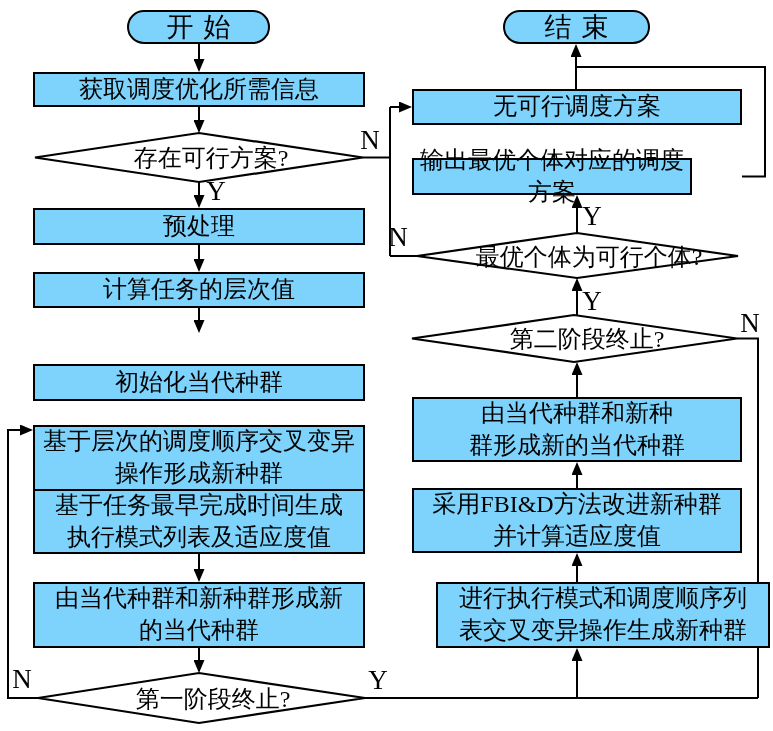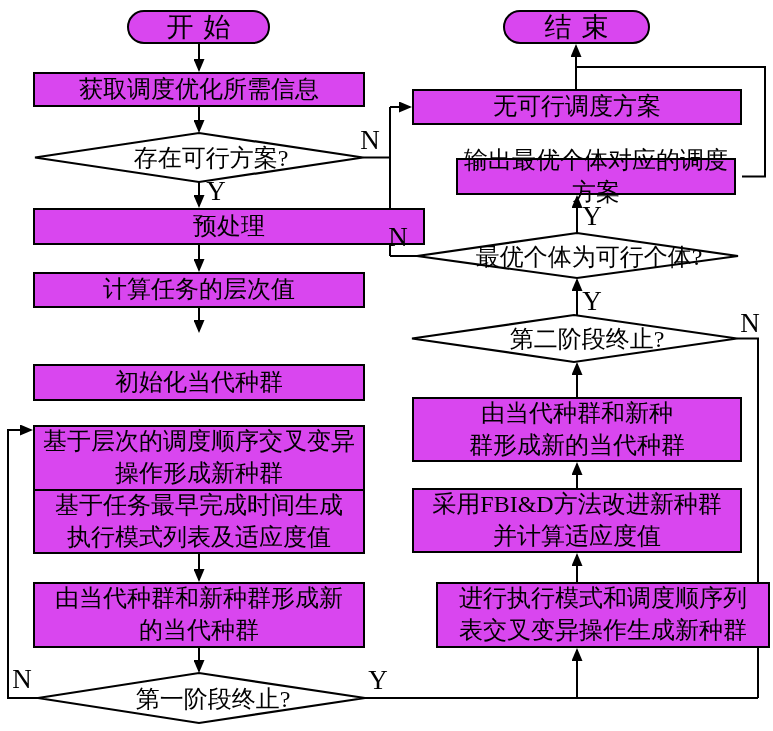--- a/index.html
+++ b/index.html
@@ -5,21 +5,21 @@
   html,body{margin:0;padding:0;}
   body{
     width:773px;height:731px;position:relative;background:#fff;
     font-family:"Liberation Serif","DejaVu Serif",serif;color:#000;
     overflow:hidden;
   }
   #stage{position:absolute;left:0;top:0;width:773px;height:731px;}
   #wires{position:absolute;left:0;top:0;z-index:1;}
   .node{
     position:absolute;z-index:2;display:flex;align-items:center;justify-content:center;
-    text-align:center;background:#d946ef;box-sizing:border-box;
+    text-align:center;background:#7dd3fc;box-sizing:border-box;
   }
   .box{
     border:2px solid #000;font-size:24px;line-height:1.32;white-space:pre-line;
     padding:0 2px;
   }
   .stadium{
     border:2.5px solid #000;border-radius:18px;font-size:27px;
     letter-spacing:10px;padding-left:10px;
   }
   .diamond-label{
@@ -73,32 +73,32 @@
     <polygon class="diamond" points="35,157.5 199,133 363,157.5 199,182"></polygon>
     <polygon class="diamond" points="38,698 199,673 365,698 199,723"></polygon>
     <polygon class="diamond" points="417,256 577,233 738,256 577,278"></polygon>
     <polygon class="diamond" points="412,338.5 574,315 737,338.5 574,362"></polygon>
   </svg>
 
   <div class="node stadium" style="left:127px;top:10px;width:143px;height:34px;">开始</div>
   <div class="node stadium" style="left:503px;top:10px;width:147px;height:34px;">结束</div>
 
   <div class="node box" style="left:33px;top:72px;width:332px;height:35px;">获取调度优化所需信息</div>
-  <div class="node box" style="left:33px;top:208px;width:392px;height:37px;">预处理</div>
+  <div class="node box" style="left:33px;top:208px;width:332px;height:37px;">预处理</div>
   <div class="node box" style="left:33px;top:272px;width:332px;height:36px;">计算任务的层次值</div>
   <div class="node box" style="left:33px;top:333px;width:332px;height:37px;margin-top:31px;">初始化当代种群</div>
   <div class="node box" style="left:33px;top:397px;width:332px;height:66px;margin-top:28px;">基于层次的调度顺序交叉变异
 操作形成新种群</div>
   <div class="node box" style="left:33px;top:489px;width:332px;height:65px;">基于任务最早完成时间生成
 执行模式列表及适应度值</div>
   <div class="node box" style="left:33px;top:582px;width:332px;height:66px;">由当代种群和新种群形成新
 的当代种群</div>
 
   <div class="node box" style="left:412px;top:89px;width:330px;height:36px;">无可行调度方案</div>
-  <div class="node box" style="left:412px;top:158px;width:280px;height:37px;margin-left:44px;">输出最优个体对应的调度方案</div>
+  <div class="node box" style="left:412px;top:158px;width:280px;height:37px;">输出最优个体对应的调度方案</div>
   <div class="node box" style="left:412px;top:488px;width:330px;height:65px;">采用FBI&amp;D方法改进新种群
 并计算适应度值</div>
   <div class="node box" style="left:412px;top:397px;width:330px;height:65px;">由当代种群和新种
 群形成新的当代种群</div>
   <div class="node box" style="left:412px;top:582px;width:334px;height:66px;margin-left:24px;">进行执行模式和调度顺序列
 表交叉变异操作生成新种群</div>
 
   <div class="diamond-label" style="left:199px;top:158px;">存在可行方案?</div>
   <div class="diamond-label" style="left:201px;top:699px;">第一阶段终止?</div>
   <div class="diamond-label" style="left:577px;top:257px;text-align:right;">最优个体为可行个体?</div>

